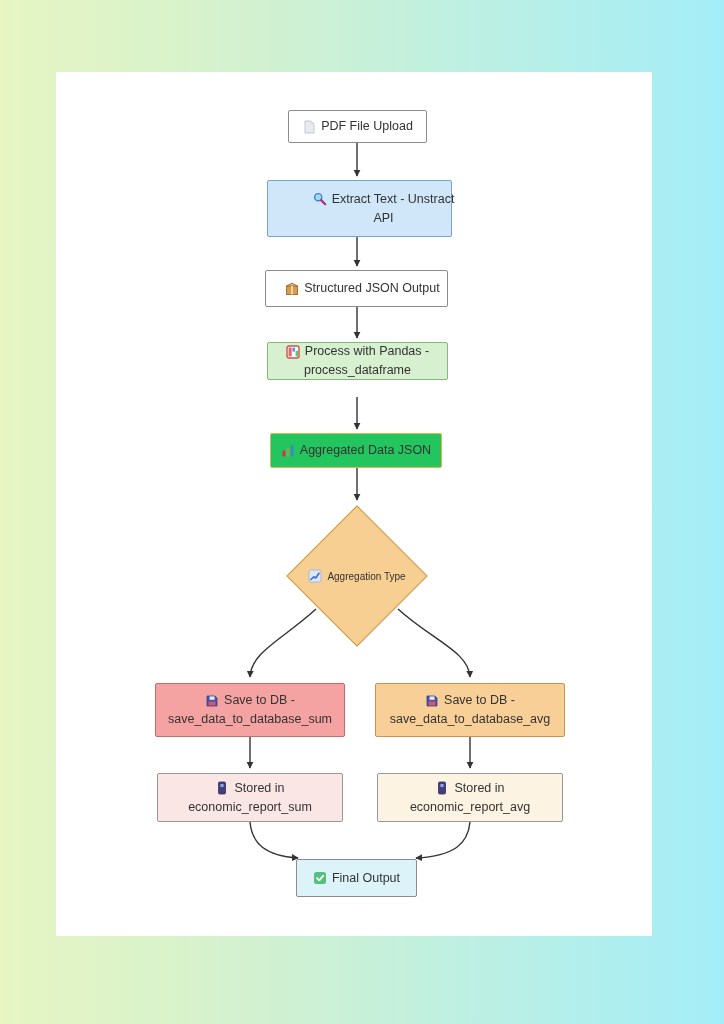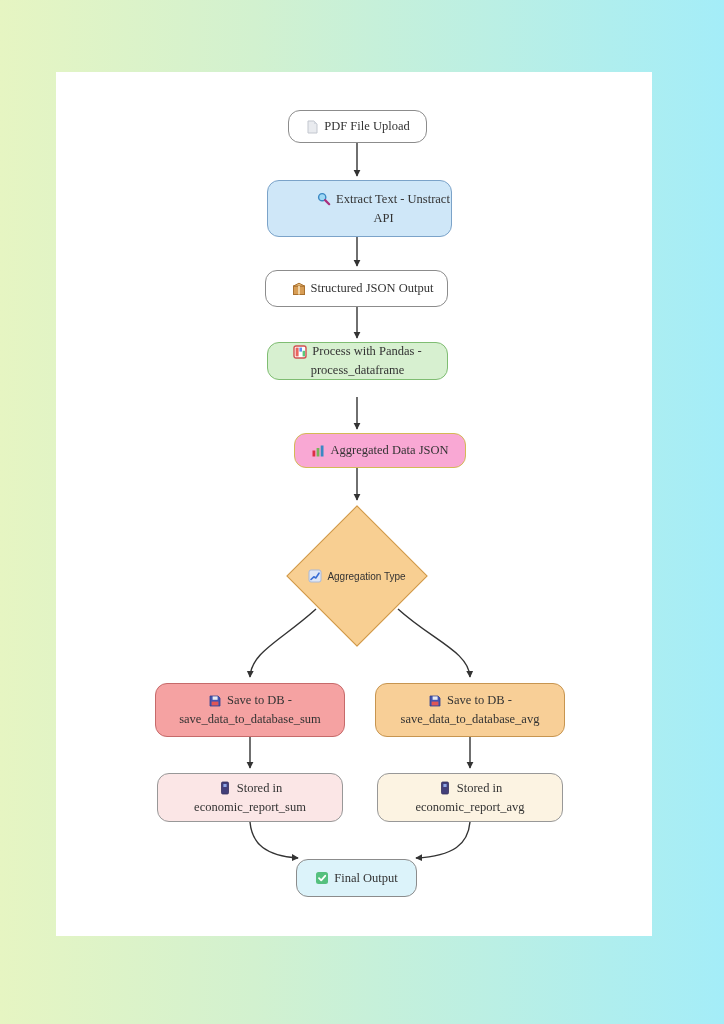--- a/index.html
+++ b/index.html
@@ -7,31 +7,31 @@
     width:724px;height:1024px;position:relative;overflow:hidden;
     background:linear-gradient(to right,#e6f5c2 0%,#d2f1cf 35%,#a4edf8 100%);
     font-family:"Liberation Sans","DejaVu Sans",sans-serif;
     color:#333333;
   }
   .card{position:absolute;left:56px;top:72px;width:596px;height:864px;background:#ffffff;z-index:1;}
   svg.edges{position:absolute;left:0;top:0;width:724px;height:1024px;z-index:2;pointer-events:none;}
   .node{
     position:absolute;z-index:3;box-sizing:border-box;
     display:flex;flex-direction:column;justify-content:center;align-items:center;
-    font-size:12.5px;line-height:19px;border-radius:12px;font-family:Liberation Serif, serif;
+    font-size:12.5px;line-height:19px;border-radius:2px;
   }
   .line{display:flex;align-items:center;justify-content:center;gap:5px;white-space:nowrap;}
   .ic{display:inline-flex;width:14px;height:14px;flex:0 0 14px;}
   .ic svg{display:block;}
   
   .n-pdf      {left:288px;top:110px;width:139px;height:33px;background:#ffffff;border:1.3px solid #8c8c8c;}
   .n-extract  {left:267px;top:180px;width:185px;height:57px;background:#cfe7f8;border:1.3px solid #7ba3c9;padding-left:48px;}
   .n-json     {left:265px;top:270px;width:183px;height:37px;background:#ffffff;border:1.3px solid #8c8c8c;padding-left:12px;}
   .n-pandas   {left:267px;top:342px;width:181px;height:38px;background:#d7f0d0;border:1.3px solid #7fbd72;}
-  .n-agg      {left:270px;top:433px;width:172px;height:35px;background:#f9a8d4;border:1.3px solid #d3ba55;margin-left:24px;}
+  .n-agg      {left:270px;top:433px;width:172px;height:35px;background:#22c55e;border:1.3px solid #d3ba55;}
   .diamond-wrap{position:absolute;left:286px;top:505px;width:142px;height:142px;z-index:3;}
   .diamond-shape{position:absolute;inset:21px;transform:rotate(45deg);background:#f8cf92;border:1.3px solid #cf9747;}
   .diamond-label{position:absolute;inset:0;display:flex;align-items:center;justify-content:center;gap:5px;font-size:10px;white-space:nowrap;}
   .n-savesum  {left:155px;top:683px;width:190px;height:54px;background:#f5a2a2;border:1.3px solid #c66a6a;}
   .n-saveavg  {left:375px;top:683px;width:190px;height:54px;background:#f8cf97;border:1.3px solid #c79550;}
   .n-storsum  {left:157px;top:773px;width:186px;height:49px;background:#fbe6e6;border:1.3px solid #989898;}
   .n-storavg  {left:377px;top:773px;width:186px;height:49px;background:#fcf3e2;border:1.3px solid #989898;}
   .n-final    {left:296px;top:859px;width:121px;height:38px;background:#dcf3fa;border:1.3px solid #8c8c8c;}
 </style>
 </head>

